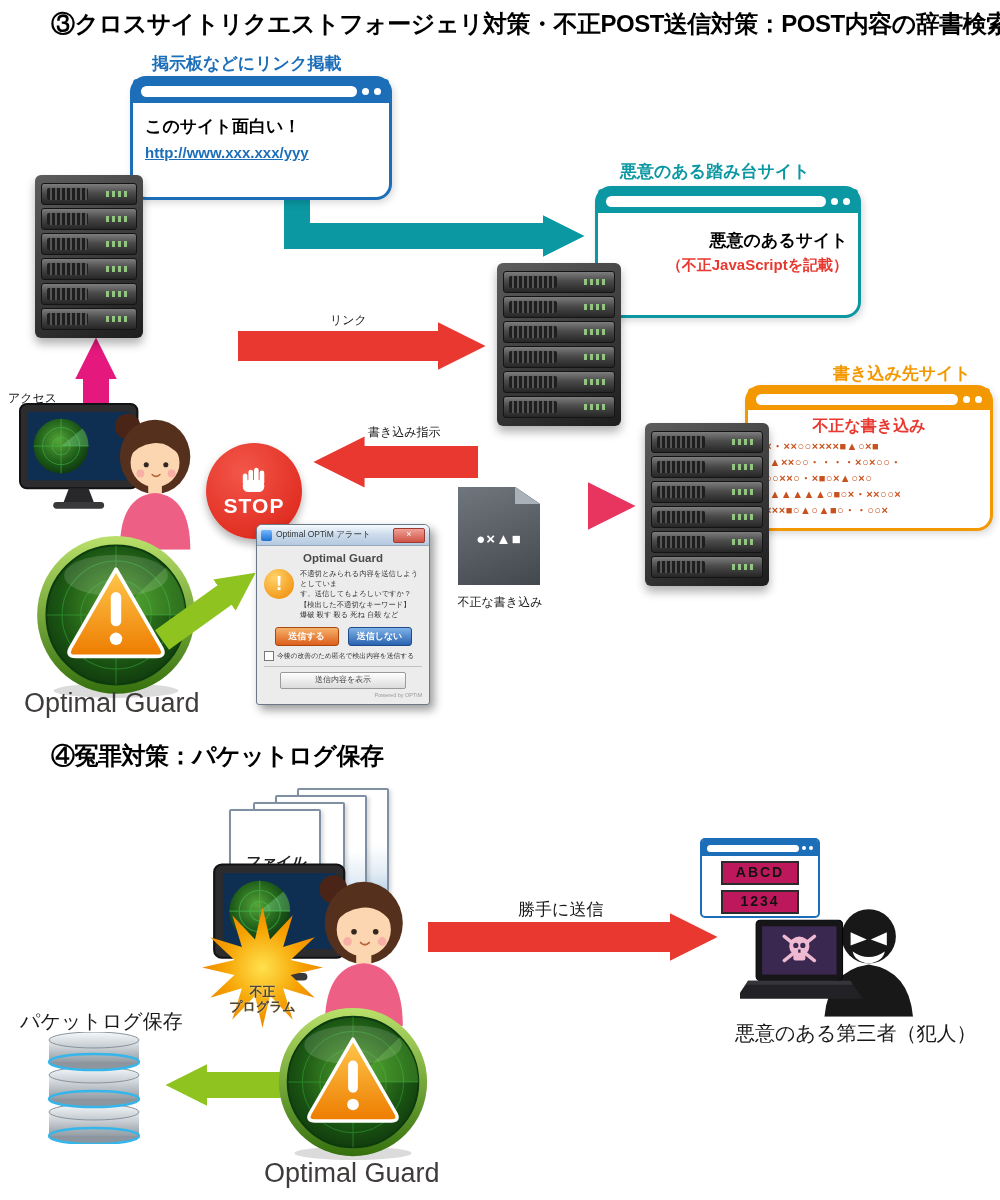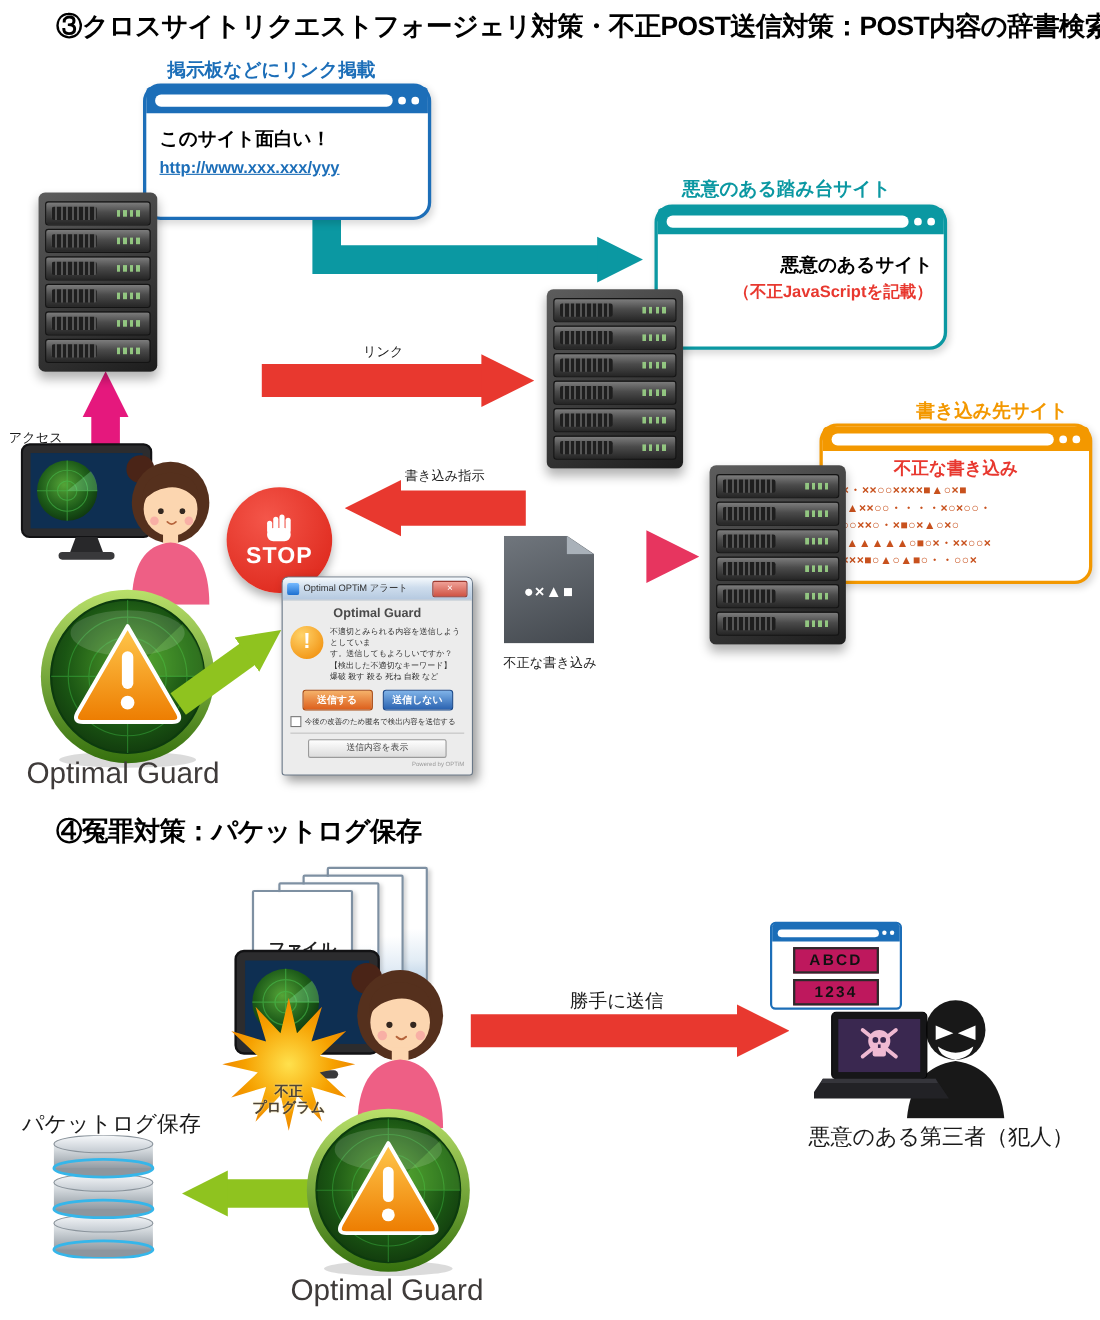--- a/index.html
+++ b/index.html
@@ -81,21 +81,21 @@
         background:#fff;z-index:2;}
   .swin .tb{height:16px;background:#1c6eb8;gap:3px;padding:0 5px;border-radius:2px 2px 0 0;}
   .swin .pill{height:7px;}
   .swin .dot{width:4px;height:4px;}
   .sbox{width:74px;height:20px;margin:5px auto 0;border:2px solid #2b2b2b;background:#be185d;
         text-align:center;font-weight:bold;font-size:14px;line-height:18px;letter-spacing:2px;color:#111;}
 
   
   .page{width:88px;height:104px;border:2px solid #7e90a2;border-radius:2px;z-index:2;
         background:linear-gradient(180deg,#ffffff 52%,#e2ecf5 80%,#b9d0e5);
-        box-shadow:2px 2px 4px rgba(0,0,0,.18);}
+        box-shadow:2px 2px 4px rgba(0,0,0,.18);font-style:italic;}
   .page .ptxt{display:block;margin-top:42px;text-align:center;font-size:15px;font-weight:bold;color:#222;}
 
   
   .burst-text{z-index:5;text-align:center;font-weight:bold;font-size:13px;color:#4d4436;
         line-height:1.15;text-shadow:0 0 2px #ffe9a8;margin-top:35px;}
 
   .og-label{font-size:27px;color:#3f3b3a;z-index:6;white-space:nowrap;}
 </style>
 </head>
 <body>

